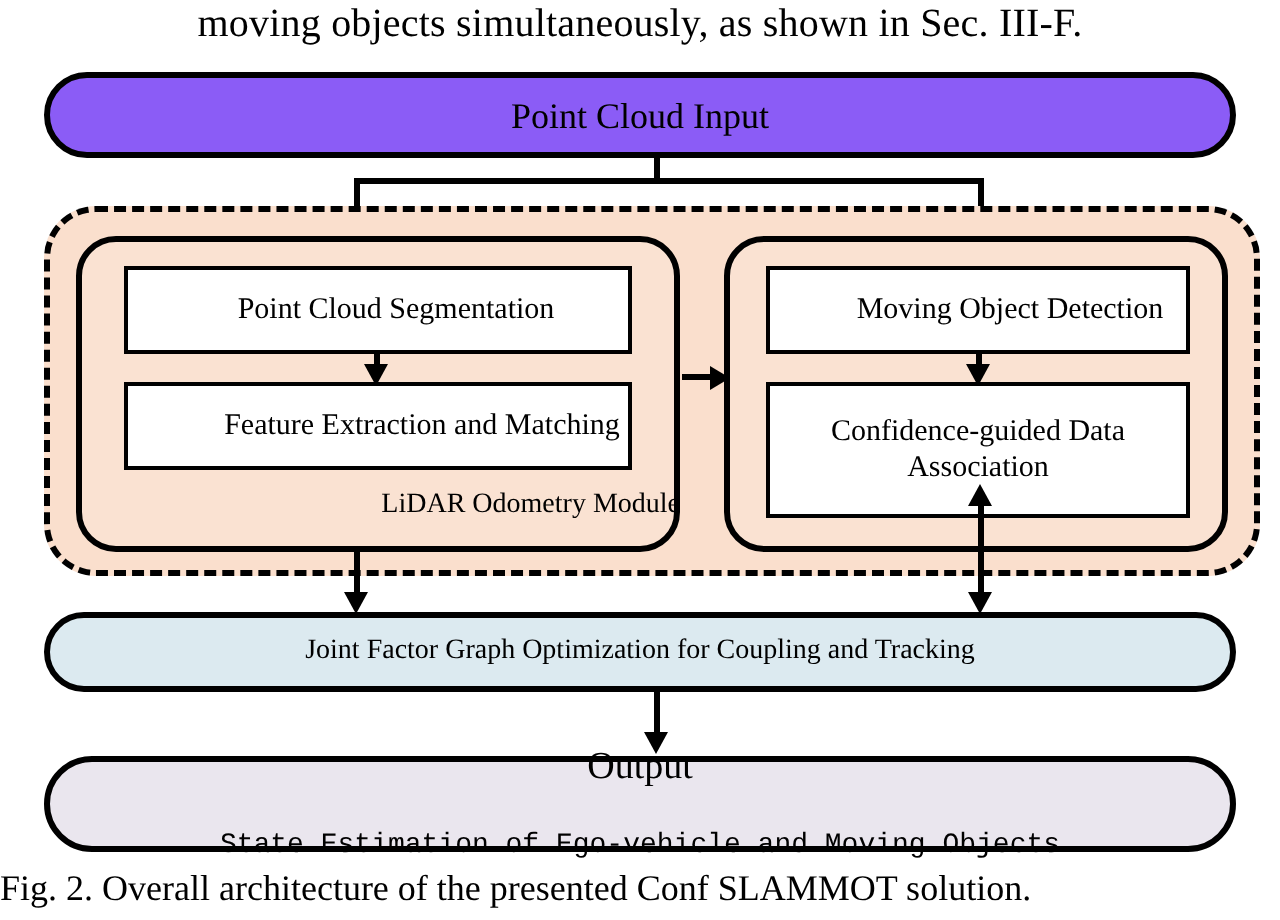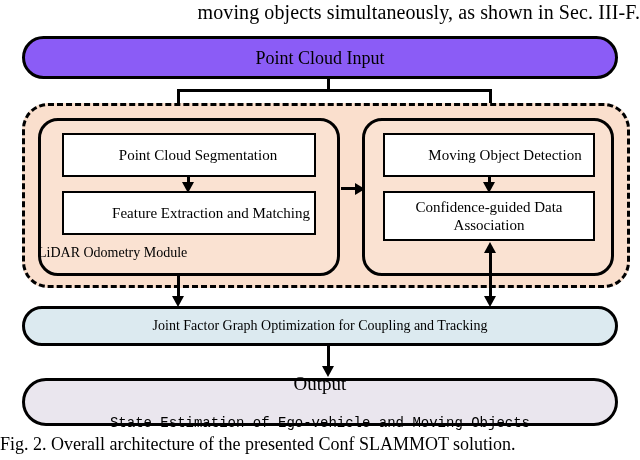--- a/index.html
+++ b/index.html
@@ -7,21 +7,21 @@
     width:640px;height:460px;position:relative;overflow:hidden;
     font-family:"Liberation Serif","DejaVu Serif",serif;
     color:#000000;
   }
   .canvas{position:absolute;left:0;top:0;width:640px;height:460px;}
 
   
   .intro{
     position:absolute;left:0;top:-1px;width:640px;
     font-size:20px;line-height:26px;letter-spacing:.1px;
-    white-space:nowrap;text-align:right;
+    white-space:nowrap;text-align:center;
   }
 
   
   .node{
     position:absolute;box-sizing:border-box;
     border:3px solid #000;border-radius:22px;
     display:flex;flex-direction:column;
     align-items:center;justify-content:center;
     text-align:center;
   }
@@ -57,26 +57,26 @@
   
   .leaf{
     position:absolute;box-sizing:border-box;
     border:2.5px solid #000;background:#FFFFFF;
     display:flex;align-items:center;justify-content:center;
     text-align:center;font-size:15px;line-height:18px;
   }
   #segBox{left:62px;top:133px;width:254px;height:44px;padding-left:18px;}
   #featBox{left:62px;top:191px;width:254px;height:44px;padding-left:44px;}
   #modBox{left:383px;top:133px;width:212px;height:44px;padding-left:32px;}
-  #assocBox{left:383px;top:191px;width:212px;height:50px;}
+  #assocBox{left:383px;top:191px;width:212px;height:68px;}
   #assocBox span{display:block;}
 
   .moduleLabel{
     position:absolute;font-size:14px;line-height:16px;
-    text-align:left;white-space:nowrap;
+    text-align:right;white-space:nowrap;
   }
   #odomLabel{left:38px;top:245px;width:302px;}
 
   
   .ln{position:absolute;background:#000;}
   .vln{width:2.5px;}
   .hln{height:2.5px;}
   .arrow{position:absolute;width:0;height:0;}
   .arrow.down{border-left:6.5px solid transparent;border-right:6.5px solid transparent;border-top:11px solid #000;}
   .arrow.up{border-left:6.5px solid transparent;border-right:6.5px solid transparent;border-bottom:11px solid #000;}

